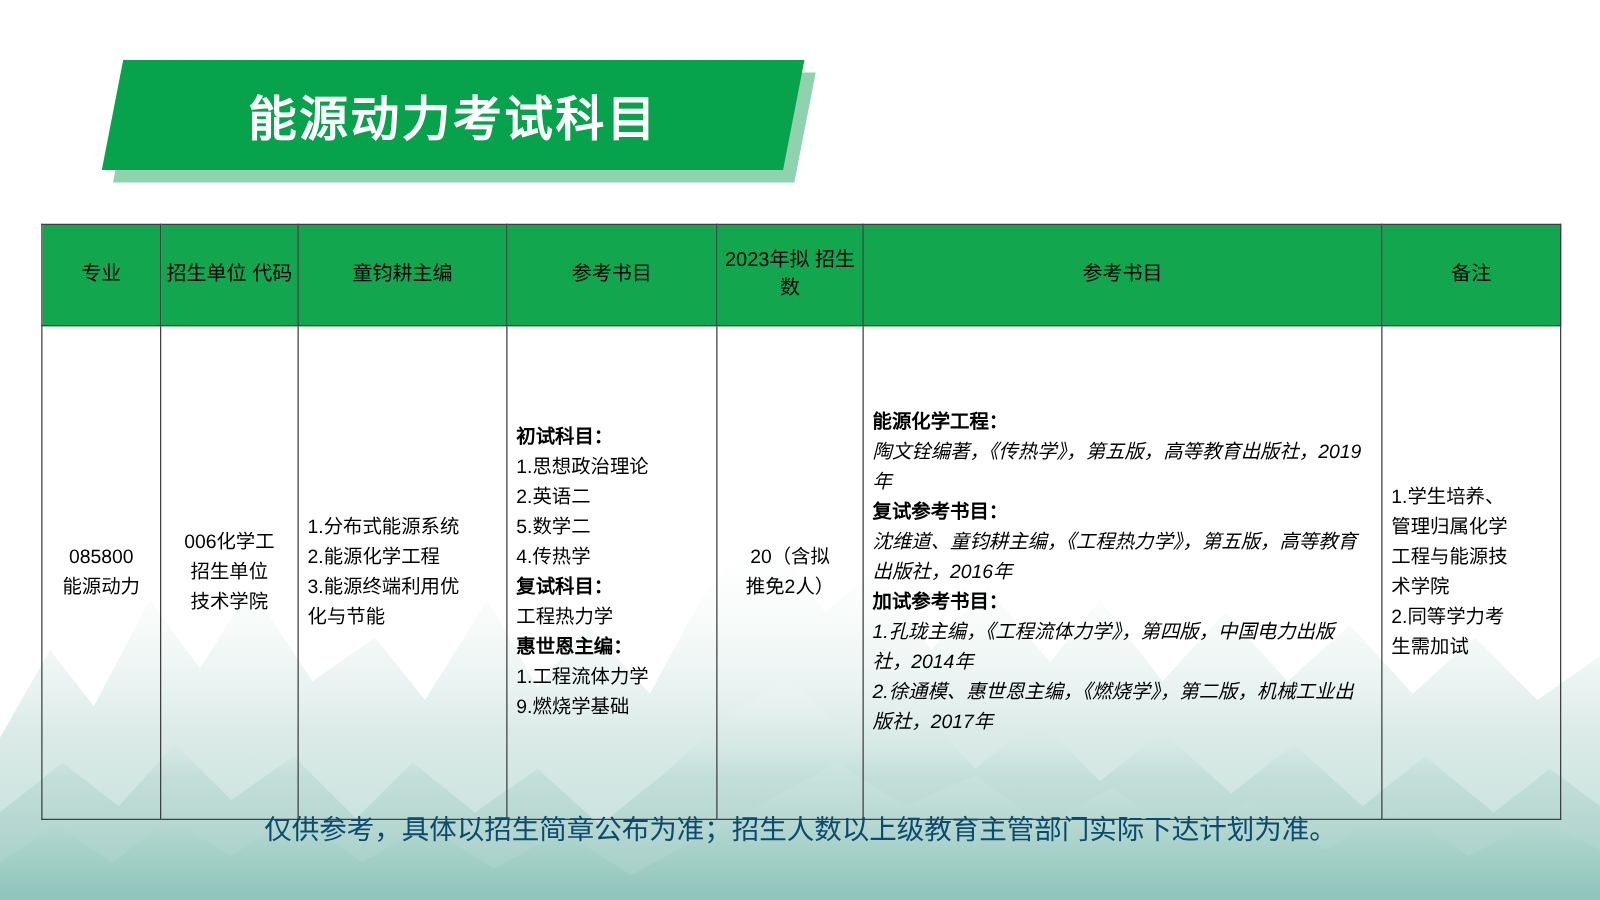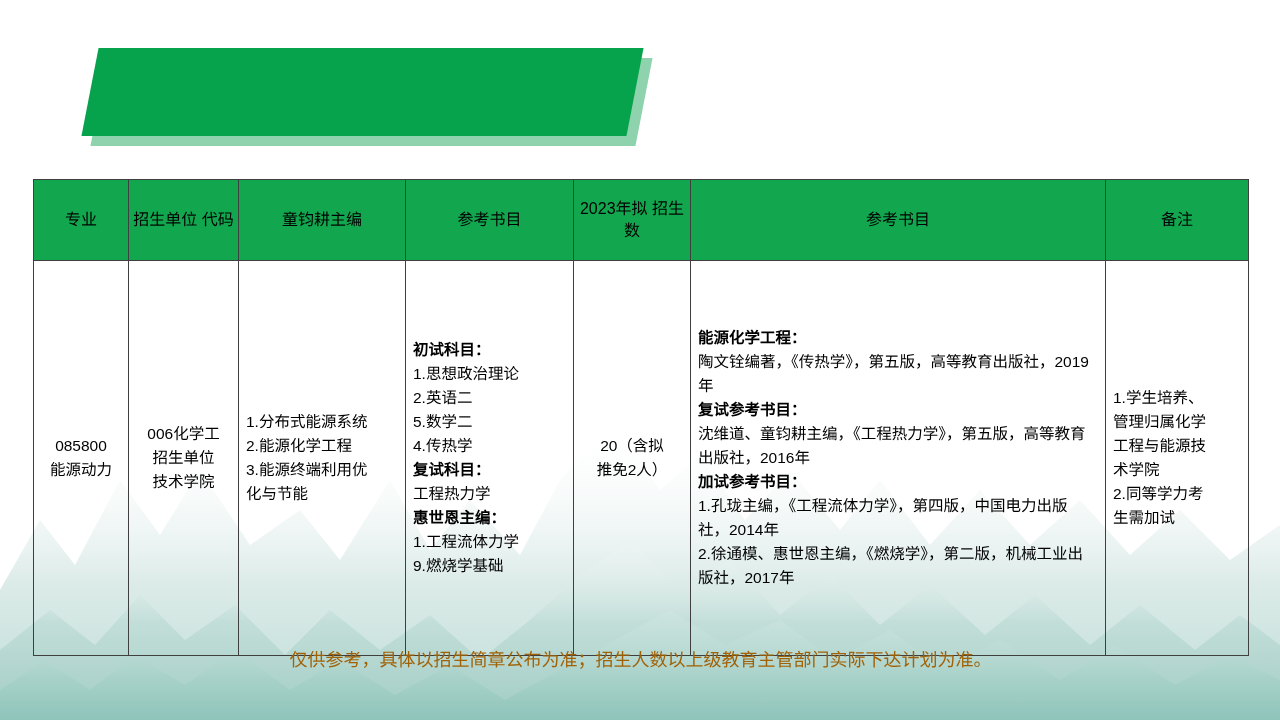--- a/index.html
+++ b/index.html
@@ -112,20 +112,21 @@
   }
   .cellblock {
     display: block;
   }
   .cellblock .ln {
     display: block;
     white-space: nowrap;
   }
   .cellblock .ln.wrapln {
     white-space: normal;
+    font-style: italic;
   }
   .cellblock .hd {
     display: block;
     font-weight: bold;
   }
   
   .col-major    { width: 95px; }
   .col-unitcode { width: 110px; }
   .col-dirname  { width: 167px; }
   .col-subject  { width: 168px; }
@@ -133,22 +134,22 @@
   .col-books    { width: 415px; }
   .col-remark   { width: 143px; }
 
   
   #footer-note {
     position: absolute;
     left: 33px;
     top: 645px;
     width: 1215px;
     text-align: center;
-    font-size: 18px;
-    color: #a16207;
+    font-size: 22px;
+    color: #0c4a6e;
     font-weight: 500;
     z-index: 4;
     white-space: nowrap;
   }
 </style>
 </head>
 <body>
 
 <svg id="bg-art" viewBox="0 0 1280 360" preserveAspectRatio="none" aria-hidden="true">
   <defs>
@@ -169,20 +170,21 @@
     </linearGradient>
   </defs>
   <path fill="url(#mtFar)" d="M0,230 L40,160 L75,205 L120,120 L160,175 L200,110 L250,185 L300,150 L340,200 L390,120 L430,190 L470,140 L520,195 L560,120 L610,60 L660,130 L700,95 L745,160 L790,110 L840,170 L880,120 L930,185 L980,130 L1030,185 L1080,140 L1130,195 L1180,150 L1230,200 L1280,165 L1280,360 L0,360 Z"></path>
   <path fill="url(#mtMid)" d="M0,290 L50,250 L95,285 L140,235 L185,280 L235,245 L285,295 L330,250 L380,290 L430,255 L480,300 L530,260 L580,215 L630,180 L680,230 L730,200 L780,255 L830,215 L880,265 L930,225 L985,275 L1035,235 L1090,285 L1140,245 L1195,290 L1240,255 L1280,285 L1280,360 L0,360 Z"></path>
   <path fill="url(#mtNear)" d="M0,330 L45,300 L90,330 L135,295 L185,325 L235,290 L290,330 L340,300 L395,335 L450,305 L505,340 L560,310 L615,280 L670,250 L725,285 L780,260 L835,300 L890,270 L945,310 L1000,280 L1060,320 L1115,285 L1175,325 L1230,295 L1280,320 L1280,360 L0,360 Z"></path>
 </svg>
 
 <div id="title-banner-wrap">
   <div class="banner-shadow"></div>
   <div class="banner-main"></div>
+  <div class="banner-text">能源动力考试科目</div>
 </div>
 
 <table id="course-table">
   <colgroup>
     <col class="col-major">
       <col class="col-unitcode">
       <col class="col-dirname">
     <col class="col-subject">
       <col class="col-quota">
       <col class="col-books">

